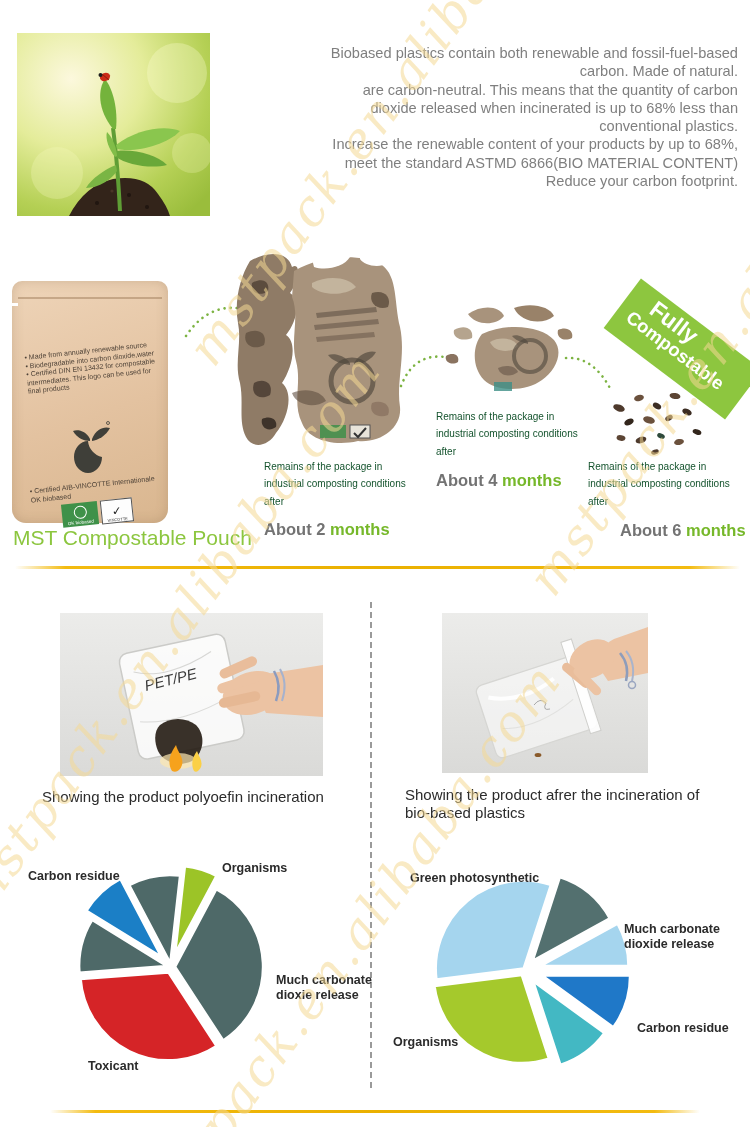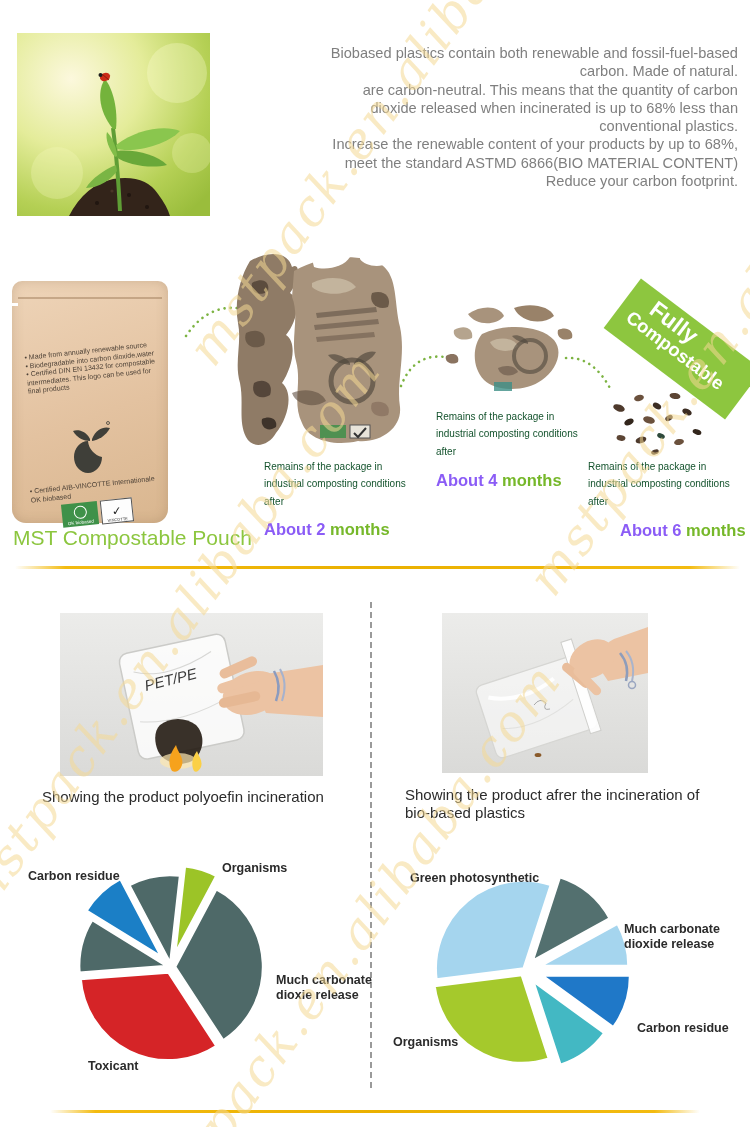--- a/index.html
+++ b/index.html
@@ -26,21 +26,21 @@
   .ok-logo{width:36px;height:22px;background:#3f9149;color:#fff;font-size:4.5px;text-align:center;
            display:flex;flex-direction:column;align-items:center;justify-content:flex-end;padding-bottom:1px;}
   .ok-logo .ring{width:11px;height:11px;border:1.6px solid #fff;border-radius:50%;margin-bottom:1px;}
   .vin-logo{width:30px;height:22px;background:#fdfdfd;border:1px solid #555;color:#333;
             font-size:4px;text-align:center;display:flex;flex-direction:column;align-items:center;justify-content:flex-end;}
   .vin-logo .check{font-size:12px;line-height:12px;color:#222;font-weight:bold;}
   .pouch-caption{left:13px;top:526px;font-size:21px;color:#8cc63f;}
   
   .stage-desc{position:absolute;width:152px;font-size:10px;line-height:17.3px;color:#14532d;}
   .stage-time{position:absolute;font-size:16.5px;font-weight:bold;}
-  .t-blue{color:#8b5cf6;} .t-green{color:#76b82a;}
+  .t-blue{color:#737373;} .t-green{color:#76b82a;}
   
   .banner{left:607px;top:318px;width:152px;height:62px;background:#8dc63f;transform:rotate(37deg);
           color:#fff;font-weight:bold;padding:3px 0 0 12px;box-sizing:border-box;z-index:3;}
   .banner .l1{font-size:23px;line-height:24px;margin-left:14px;}
   .banner .l2{font-size:18.5px;line-height:20px;}
   
   .gold{height:3px;background:linear-gradient(to right,rgba(242,183,5,0) 0%,#f3bb10 7%,#eab000 50%,#f3bb10 93%,rgba(242,183,5,0) 100%);border-radius:2px;}
   .vdash{left:370px;top:602px;height:486px;width:0;border-left:2px dashed #9a9a9a;}
   
   .photo-caption{position:absolute;font-size:15px;line-height:18px;color:#2b2b2b;}

